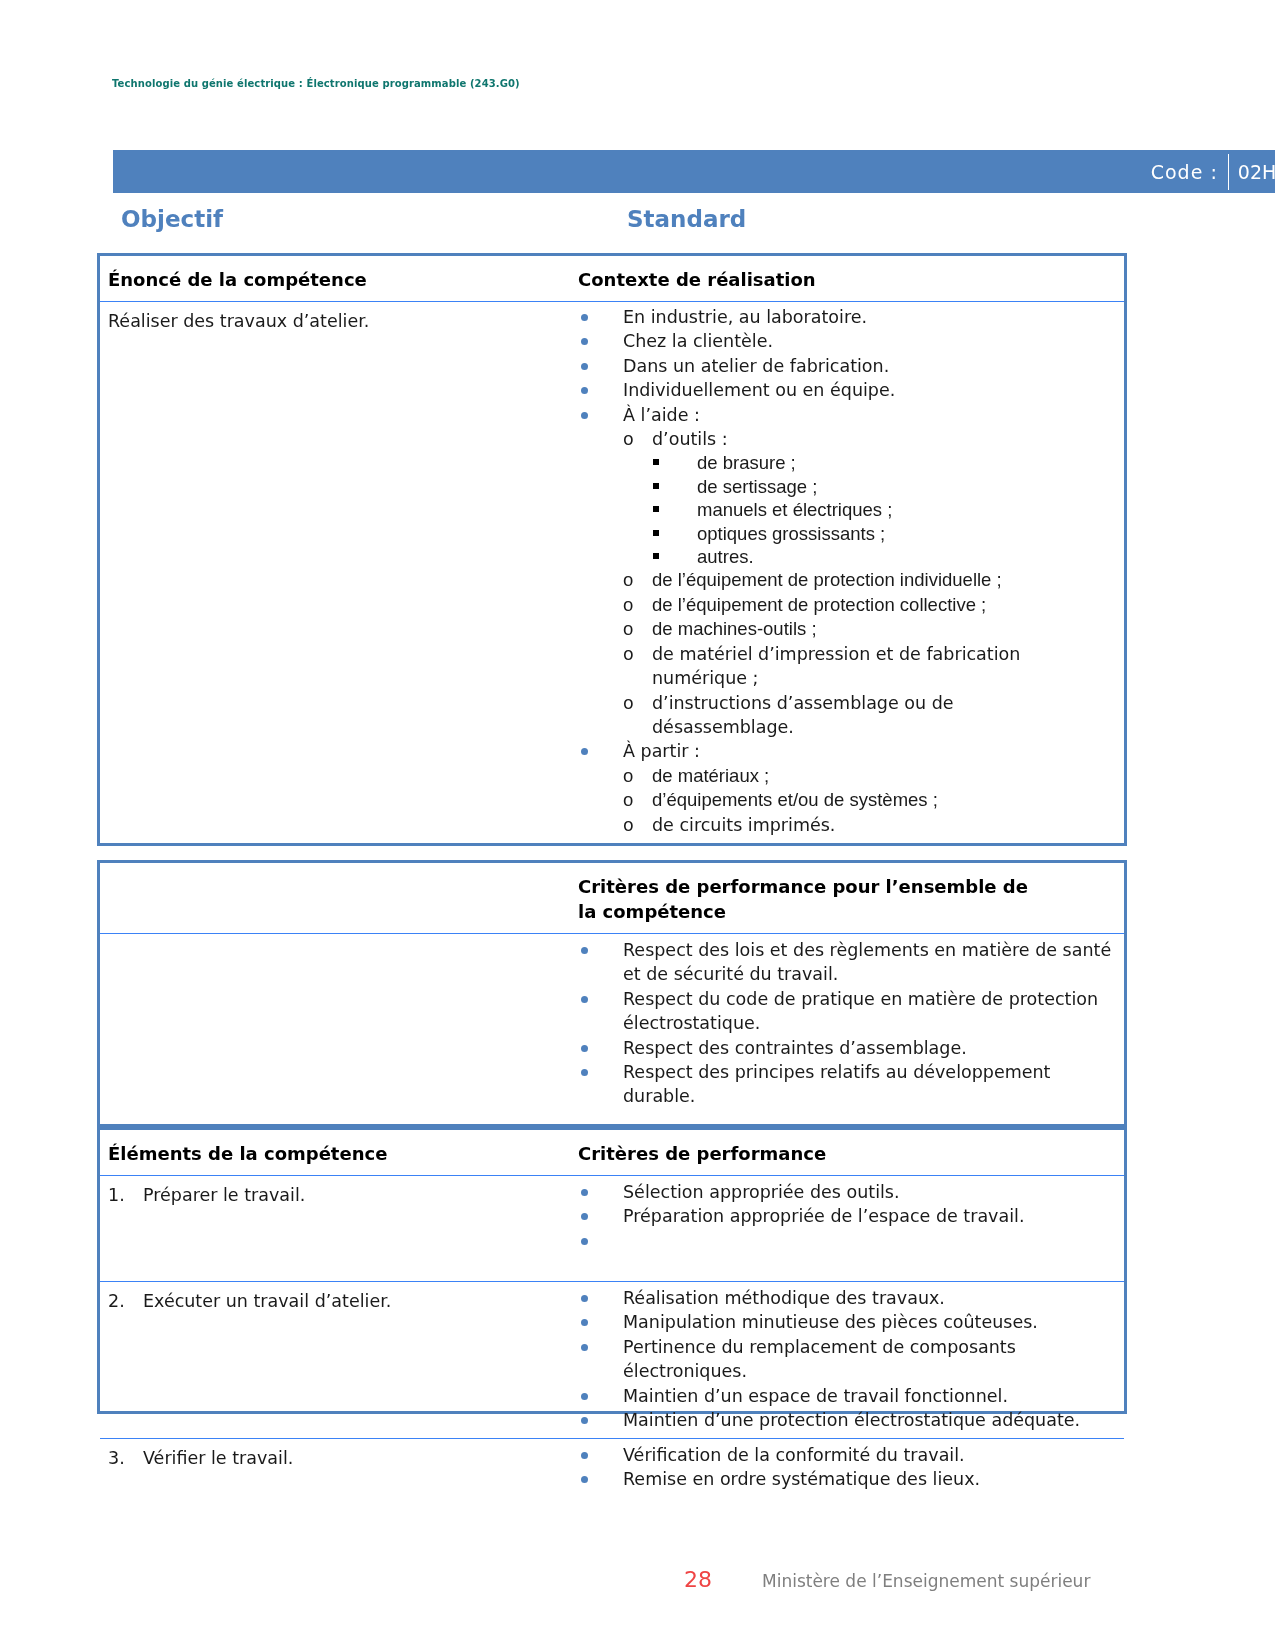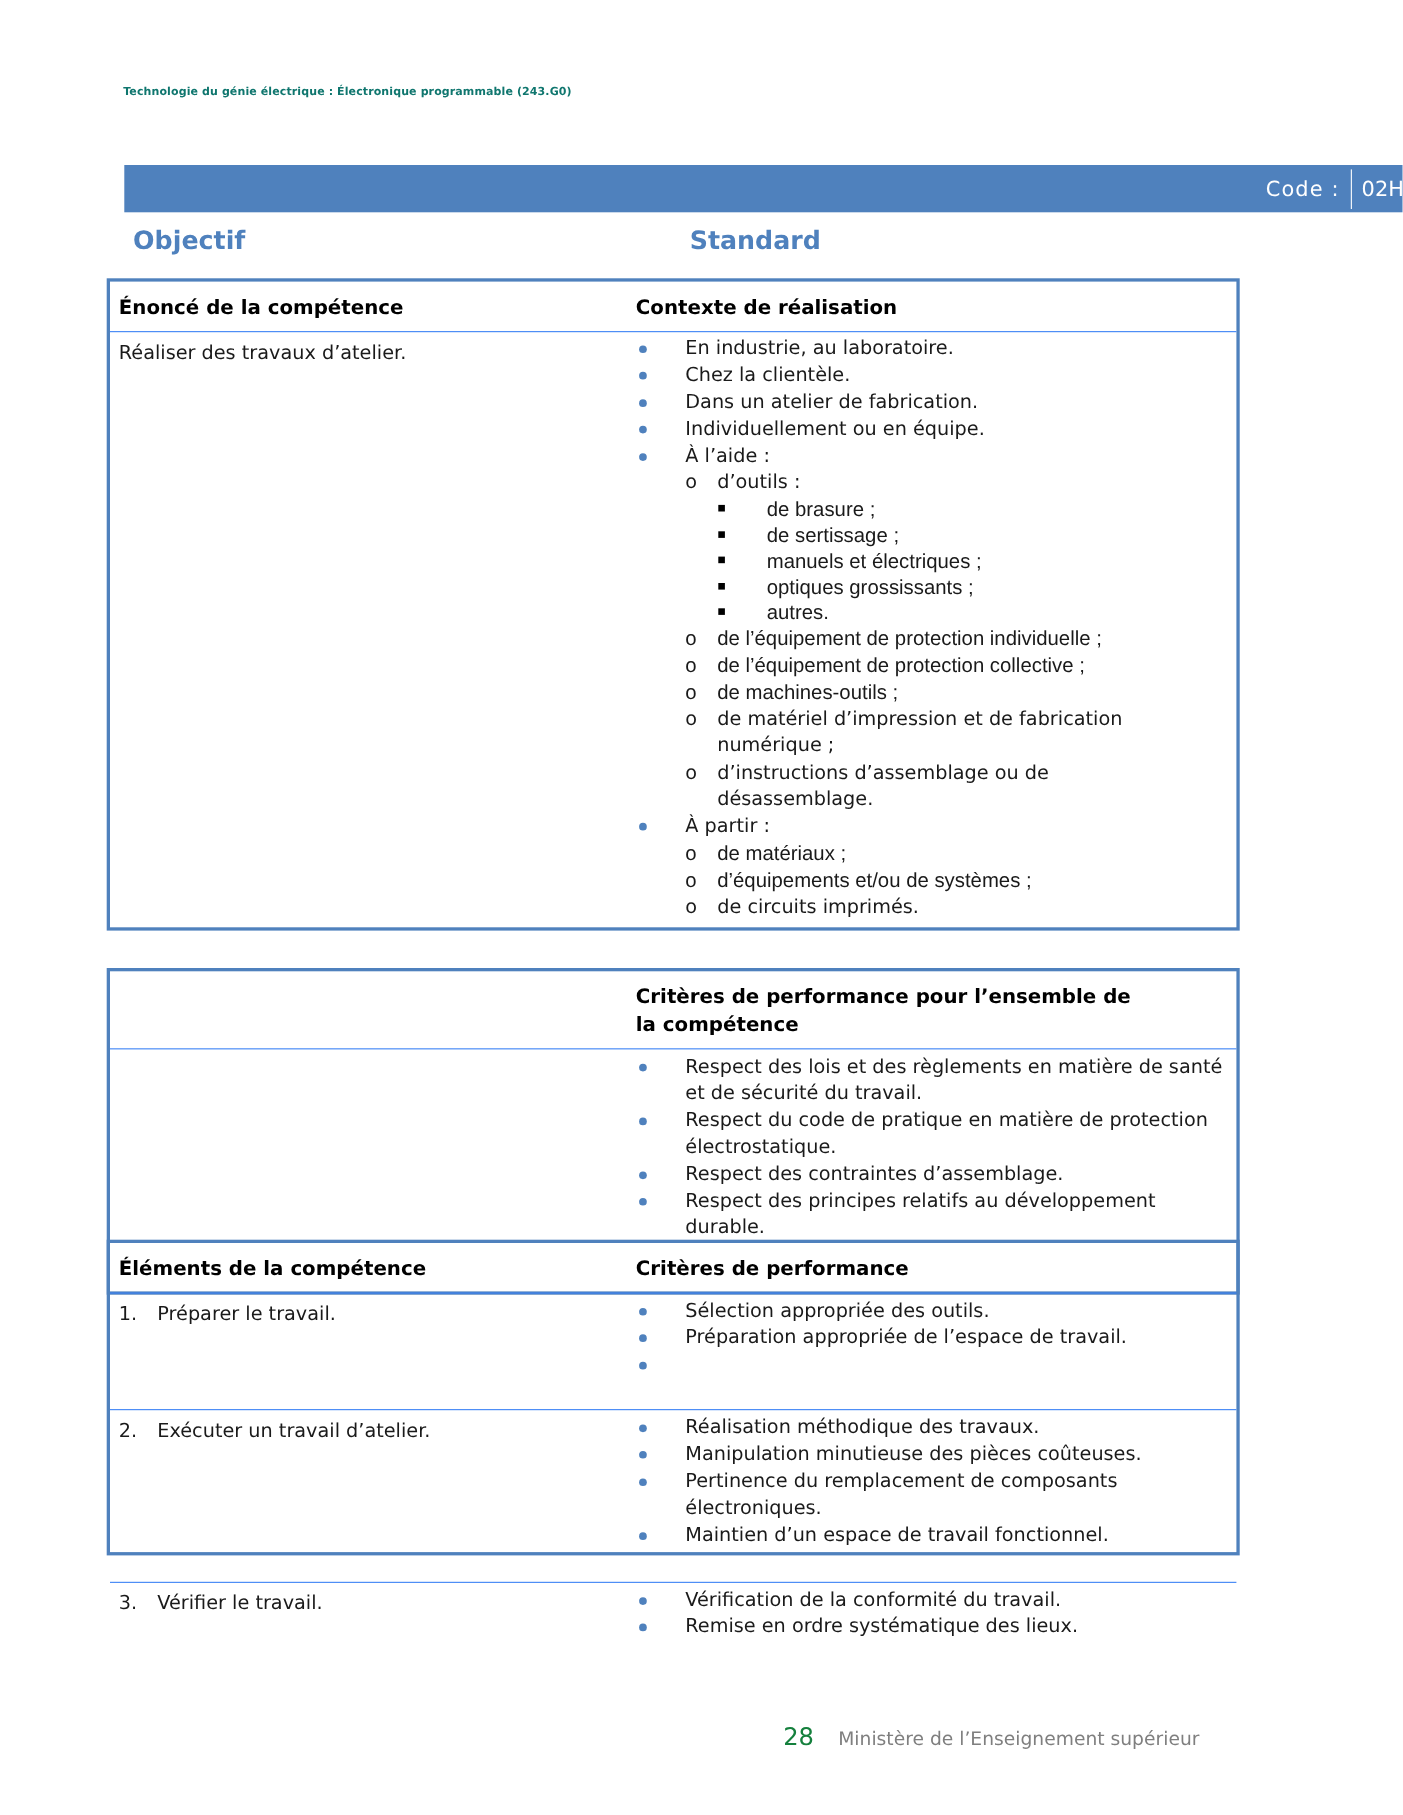--- a/index.html
+++ b/index.html
@@ -27,21 +27,21 @@
   ul.l1 > li { position: relative; padding-left: 45px; line-height: 24.4px; }
   ul.l1 > li .dot { position: absolute; left: 3px; top: 9px; width: 7px; height: 7px;
          border-radius: 50%; background: #4f81bd; }
   .l2 { position: relative; padding-left: 74px; line-height: 24.4px; }
   .l2 .o { position: absolute; left: 45px; top: 0; }
   .l3 { position: relative; padding-left: 119px; line-height: 23.4px; font-family: "Liberation Sans", sans-serif; font-size: 18.5px; }
   .l3 .sq { position: absolute; left: 75px; top: 8px; width: 6px; height: 6px; background: #000; }
   .lsans { font-family: "Liberation Sans", sans-serif; font-size: 18.5px; }
   .elem { position: relative; padding-left: 35px; line-height: 24px; }
   .elem .num { position: absolute; left: 0; top: 0; }
-  .footer-page { position: absolute; left: 712px; top: 1567px; font-size: 22px; color: #15803d; }
+  .footer-page { position: absolute; left: 684px; top: 1567px; font-size: 22px; color: #ef4444; }
   .footer-text { position: absolute; left: 762px; top: 1571px; font-size: 17px; color: #7f7f7f; }
 </style>
 </head>
 <body>
 
 <div class="running-header">Technologie du génie électrique : Électronique programmable (243.G0)</div>
 
 <div class="code-bar">
   <span class="code-label">Code :</span>
   <span class="code-sep"></span>
@@ -80,21 +80,21 @@
       <ul class="l1">
         <li><span class="dot"></span><span>À partir :</span></li>
       </ul>
       <div class="l2 lsans"><span class="o">o</span><span>de matériaux ;</span></div>
       <div class="l2 lsans"><span class="o">o</span><span>d’équipements et/ou de systèmes ;</span></div>
       <div class="l2"><span class="o">o</span><span>de circuits imprimés.</span></div>
     </div>
   </div>
 </div>
 
-<div class="tbl" style="top:860px; height:297px;margin-top:20px;">
+<div class="tbl" style="top:860px; height:267px;">
   <div class="row hdr-row">
     <div class="cell-left"></div>
     <div class="cell-right hdr" style="padding-right:90px;">Critères de performance pour l’ensemble de la compétence</div>
   </div>
   <div class="row">
     <div class="cell-left"></div>
     <div class="cell-right" style="padding-top:4px; padding-right:4px;">
       <ul class="l1">
         <li><span class="dot"></span><span>Respect des lois et des règlements en matière de santé et de sécurité du travail.</span></li>
         <li><span class="dot"></span><span>Respect du code de pratique en matière de protection électrostatique.</span></li>
@@ -125,20 +125,21 @@
   <div class="row" style="height:156px;">
     <div class="cell-left" style="padding-top:7px;">
       <div class="elem"><span class="num">2.</span><span>Exécuter un travail d’atelier.</span></div>
     </div>
     <div class="cell-right" style="padding-top:4px;">
       <ul class="l1">
         <li><span class="dot"></span><span>Réalisation méthodique des travaux.</span></li>
         <li><span class="dot"></span><span>Manipulation minutieuse des pièces coûteuses.</span></li>
         <li style="padding-right:70px;"><span class="dot"></span><span>Pertinence du remplacement de composants électroniques.</span></li>
         <li><span class="dot"></span><span>Maintien d’un espace de travail fonctionnel.</span></li>
+        <li><span class="dot"></span><span>Maintien d’une protection électrostatique adéquate.</span></li>
       </ul>
     </div>
   </div>
   <div class="row">
     <div class="cell-left" style="padding-top:7px;">
       <div class="elem"><span class="num">3.</span><span>Vérifier le travail.</span></div>
     </div>
     <div class="cell-right" style="padding-top:4px;">
       <ul class="l1">
         <li><span class="dot"></span><span>Vérification de la conformité du travail.</span></li>

